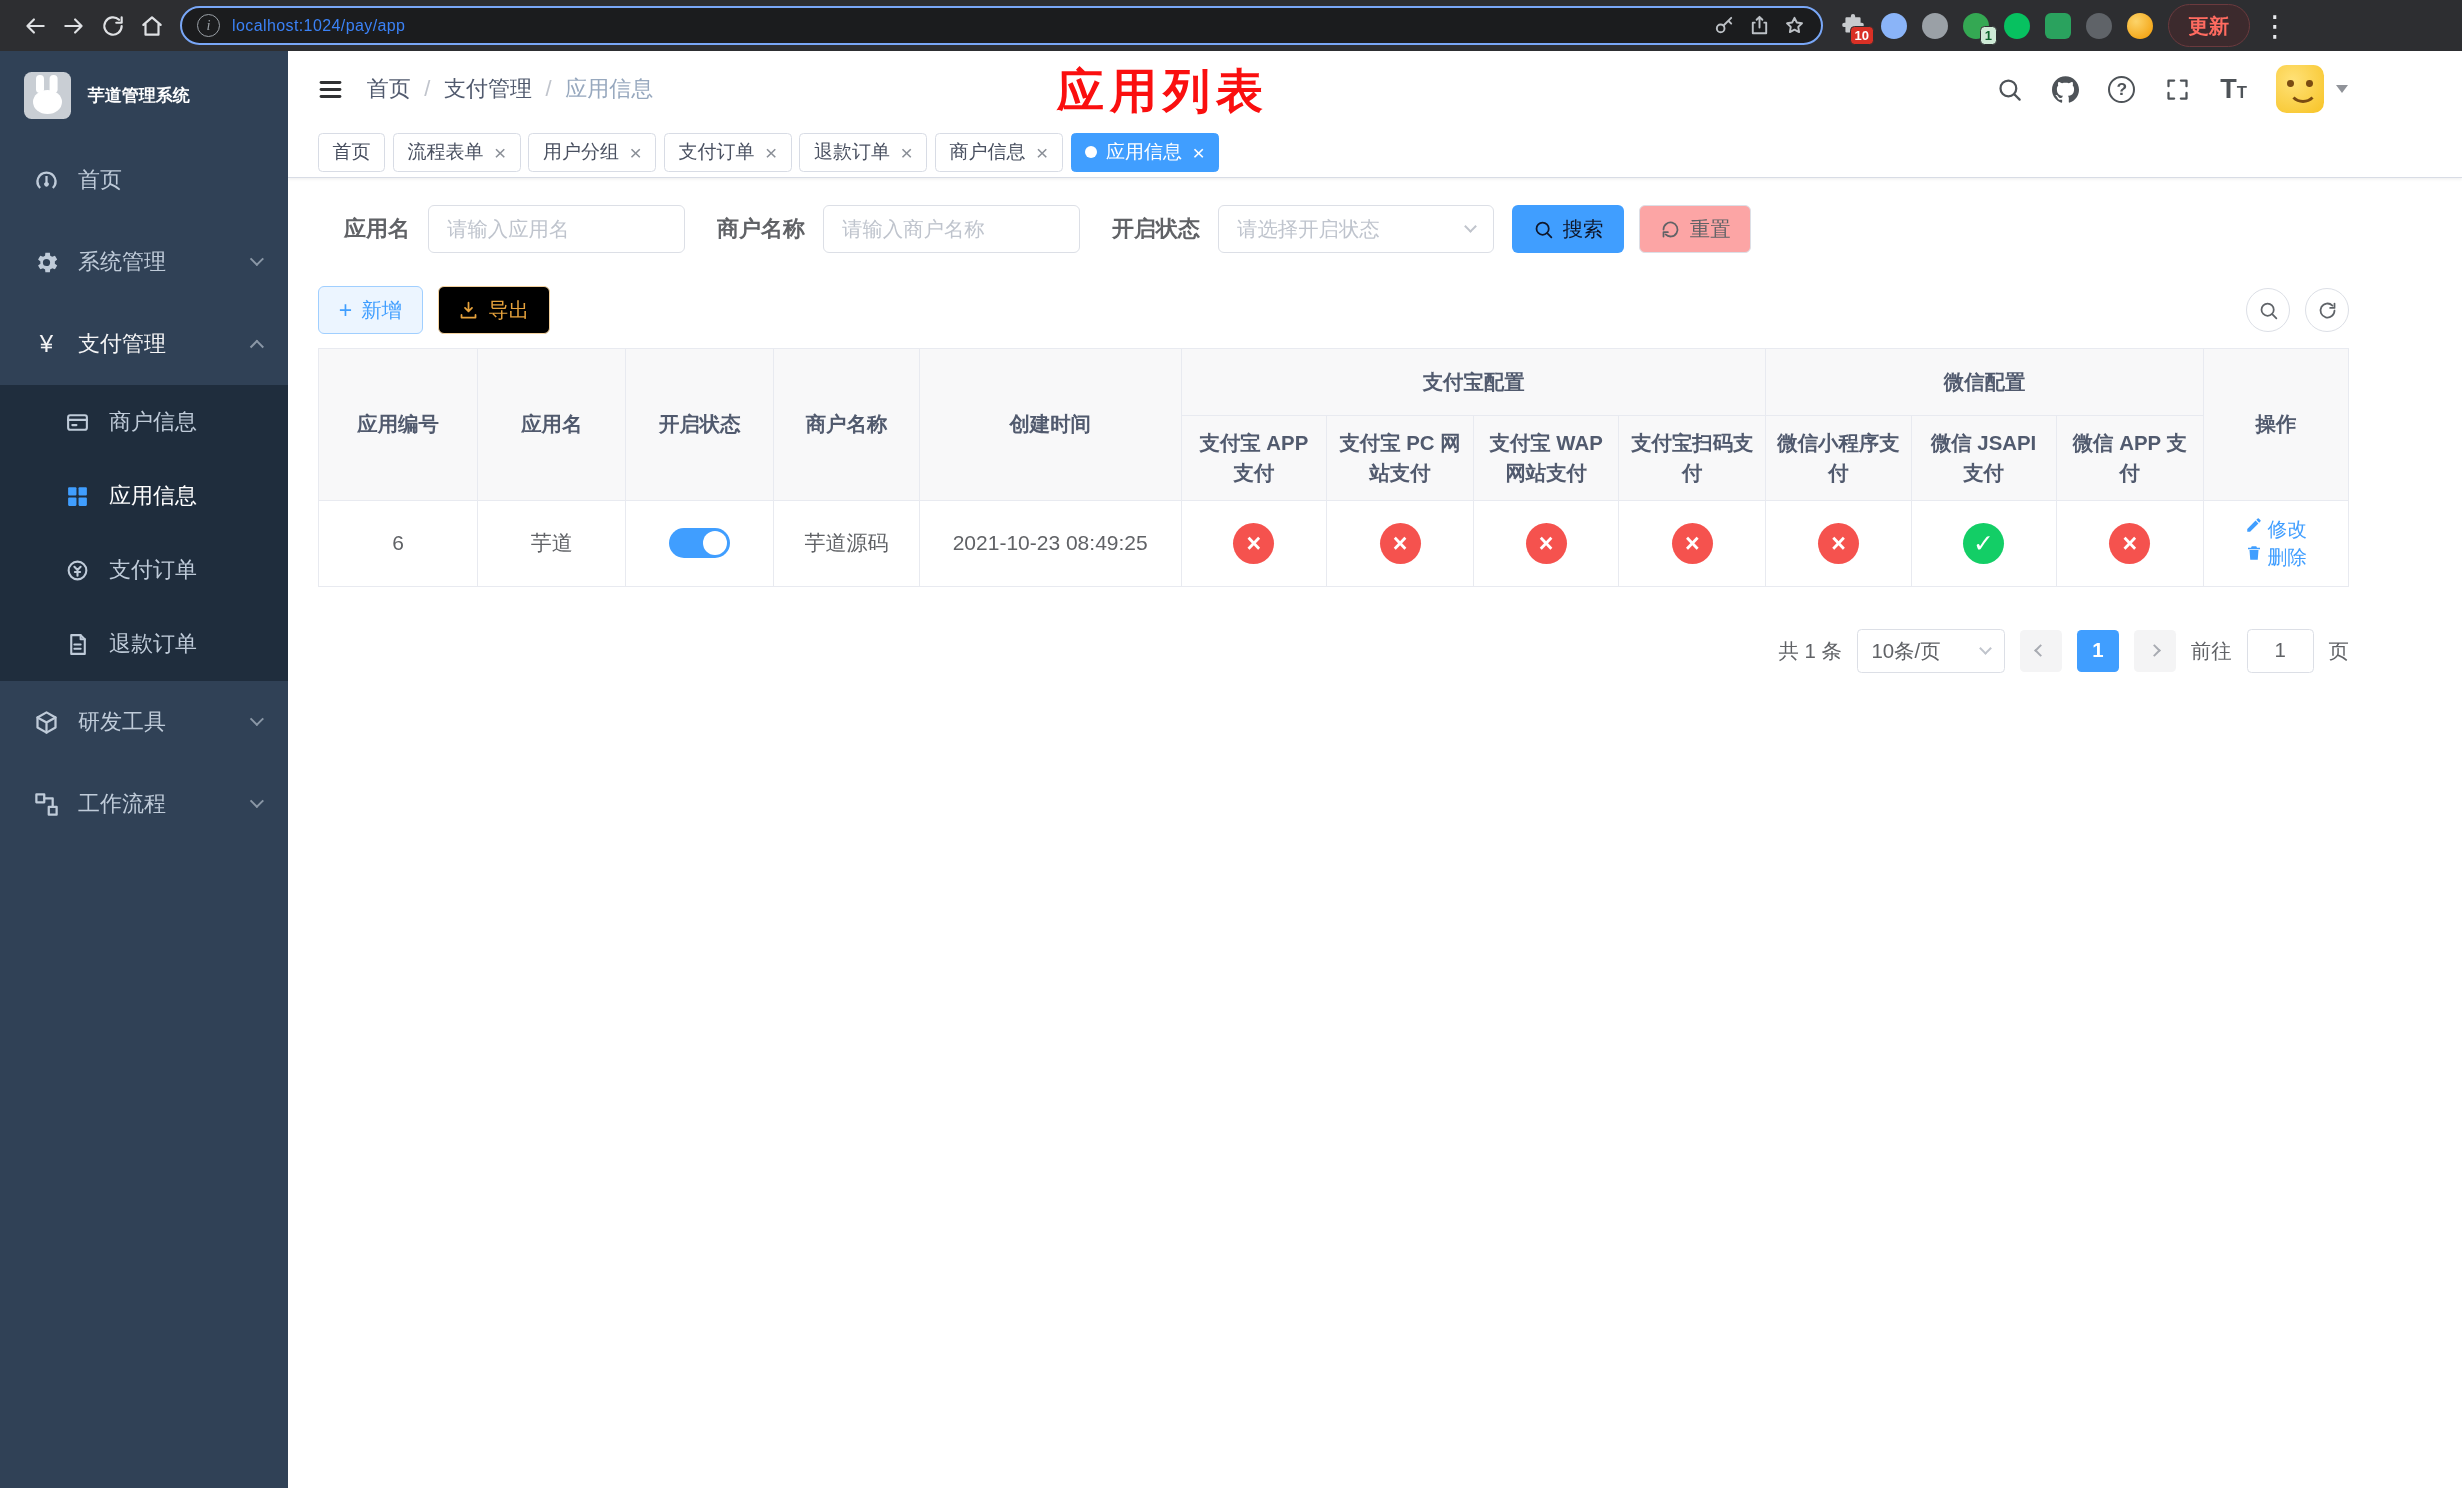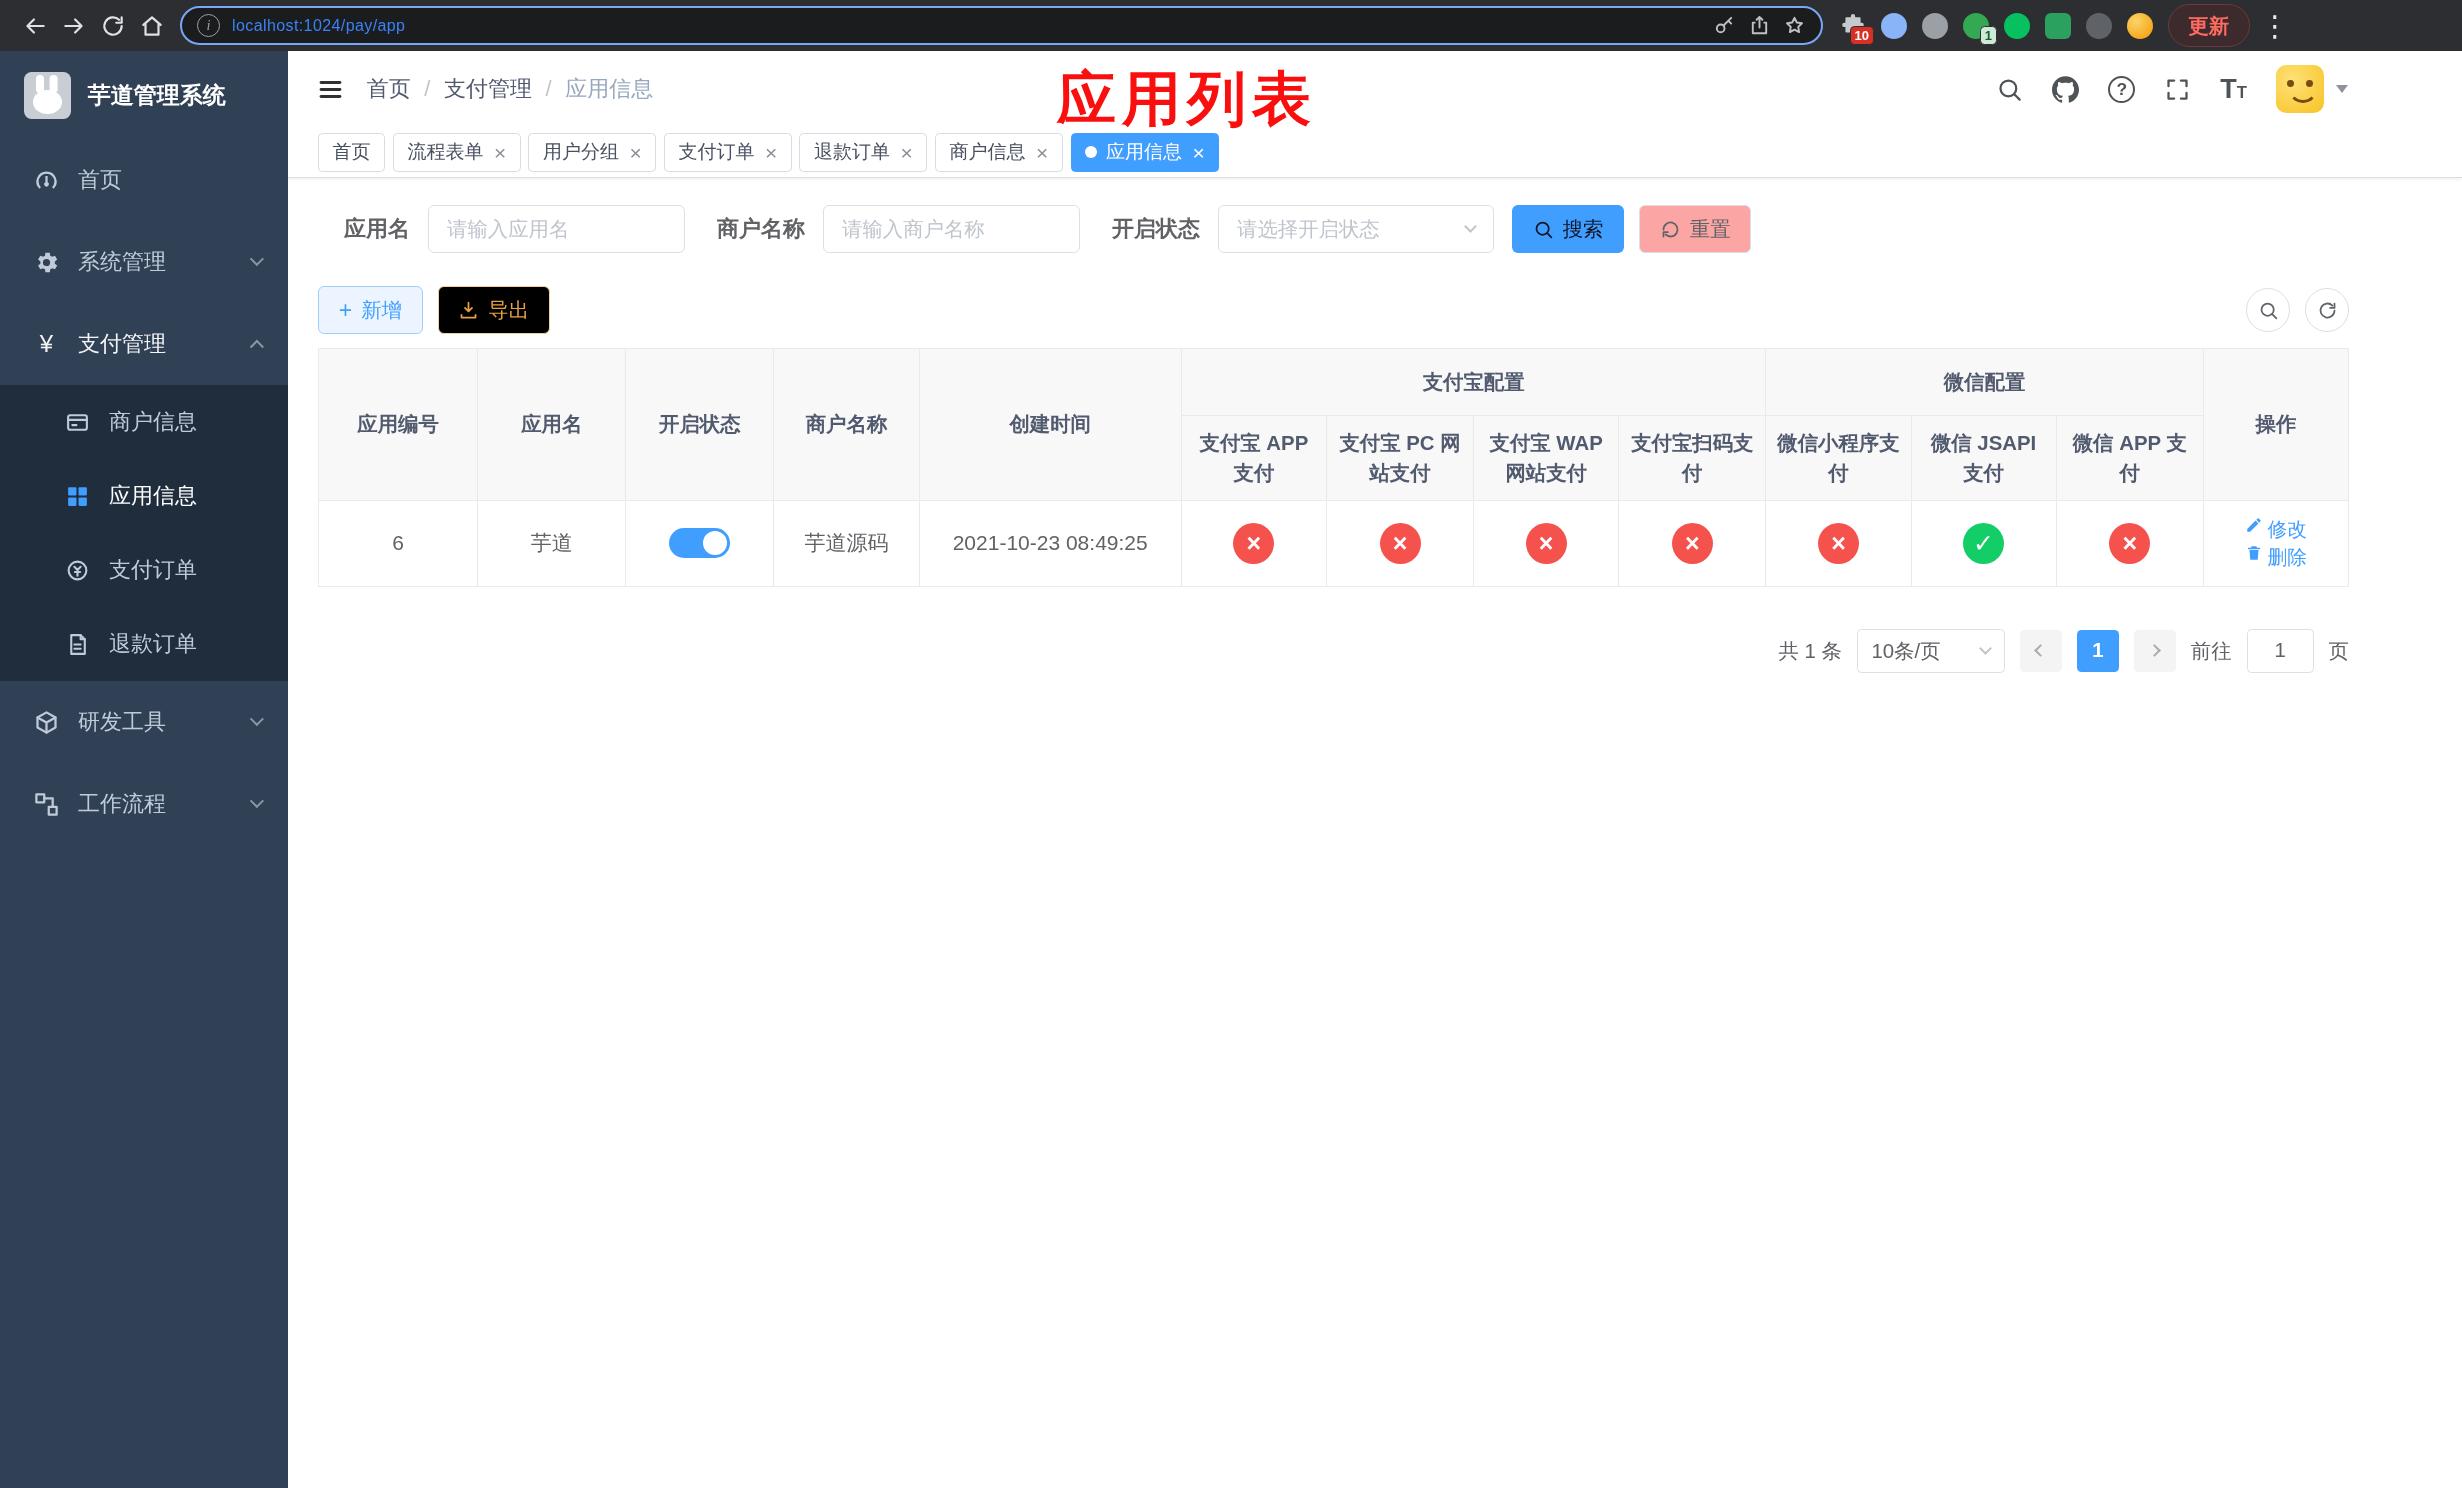--- a/index.html
+++ b/index.html
@@ -26,21 +26,21 @@
   .badge.green { background:#ceead6; color:#0d652d; }
   .update-chip { margin-left:10.6px; background:#3c2a2d; border:0.8px solid #6b3a3e; color:#ff6b60; border-radius:23px; padding:6.8px 19.7px; font-size:20.4px; font-weight:700; white-space:nowrap; cursor:pointer; }
   .dots { color:#e8eaed; font-size:29px; margin-left:10.6px; cursor:pointer; width:23px; text-align:center; }
 
   
   .sidebar { position:absolute; top:51px; left:0; width:288px; bottom:0; background:#304156; z-index:2; }
   .logo-row { height:88px; display:flex; align-items:center; gap:16.7px; padding-left:24px; cursor:pointer; }
   .logo-img { width:47px; height:47px; border-radius:7.6px; background:#c9ced4; position:relative; overflow:hidden; flex:none; }
   .logo-img::before { content:''; position:absolute; left:12px; top:3.8px; width:7.6px; height:18px; background:#fff; border-radius:3.8px; box-shadow:13.6px 0 0 #fff; }
   .logo-img::after { content:''; position:absolute; left:9px; top:18px; width:29px; height:24px; background:#fff; border-radius:50%; }
-  .logo-title { color:#fff; font-size:23px; font-weight:700; white-space:nowrap; }
+  .logo-title { color:#fff; font-size:17px; font-weight:700; white-space:nowrap; }
   .menu-item { height:82px; display:flex; align-items:center; padding:0 26px 0 33px; gap:18px; color:#bfcbd9; font-size:22px; cursor:pointer; }
   .menu-item .icon { width:27px; height:27px; flex:none; display:flex; align-items:center; justify-content:center; }
   .menu-item .icon svg { width:27px; height:27px; }
   .mi-glyph { font-size:24px; line-height:1; }
   .menu-item .chev { margin-left:auto; }
   .chev { width:9.8px; height:9.8px; border-right:2.3px solid #8a97a6; border-bottom:2.3px solid #8a97a6; transform:rotate(45deg); margin-top:-6px; flex:none; }
   .chev.up { transform:rotate(-135deg); margin-top:6px; }
   .menu-item.active-parent { color:#f4f4f5; }
   .submenu { background:#1f2d3d; }
   .submenu .menu-item { height:74px; padding-left:64px; font-size:22px; }
@@ -50,21 +50,21 @@
 
   
   .main { position:absolute; top:51px; left:288px; right:0; bottom:0; background:#fff; }
   .navbar { height:76px; display:flex; align-items:center; padding:0 114px 0 26px; position:relative; }
   .hamburger { width:33px; height:33px; color:#303133; display:flex; align-items:center; justify-content:center; cursor:pointer; }
   .hamburger svg { width:29px; height:29px; }
   .breadcrumb { display:flex; align-items:center; margin-left:19.7px; font-size:22px; }
   .crumb { color:#515a6e; cursor:pointer; }
   .crumb-sep { color:#c0c4cc; margin:0 13.6px; }
   .crumb.last { color:#97a8be; cursor:default; }
-  .annotation { position:absolute; left:769px; top:9px; font-size:59px; font-weight:700; color:#fa0f0f; letter-spacing:6px; white-space:nowrap; }
+  .annotation { position:absolute; left:769px; top:9px; font-size:47px; font-weight:700; color:#fa0f0f; letter-spacing:6px; white-space:nowrap; }
   .nav-right { margin-left:auto; display:flex; align-items:center; gap:29px; color:#4e5358; }
   .nav-icon { cursor:pointer; display:flex; align-items:center; justify-content:center; }
   .nav-icon svg { width:27px; height:27px; }
   .q-icon { width:27px; height:27px; border:2.3px solid #4e5358; border-radius:50%; font-size:17.4px; font-weight:700; display:flex; align-items:center; justify-content:center; }
   .tsize { font-weight:700; display:flex; align-items:baseline; }
   .tsize .big { font-size:27px; } .tsize .small { font-size:16.7px; }
   .avatar-wrap { display:flex; align-items:center; gap:12px; cursor:pointer; }
   .avatar { width:48px; height:48px; border-radius:10.6px; background:radial-gradient(circle at 35% 32%, #ffe177, #f7c325); position:relative; }
   .avatar::before { content:''; position:absolute; left:11.4px; top:15px; width:6.8px; height:6.8px; border-radius:50%; background:#7a4b12; box-shadow:19px 0 0 #7a4b12; }
   .avatar::after { content:''; position:absolute; left:12px; top:21px; width:24px; height:13.6px; border:3px solid #7a4b12; border-top:none; border-left-color:transparent; border-right-color:transparent; border-radius:0 0 24px 24px; }

